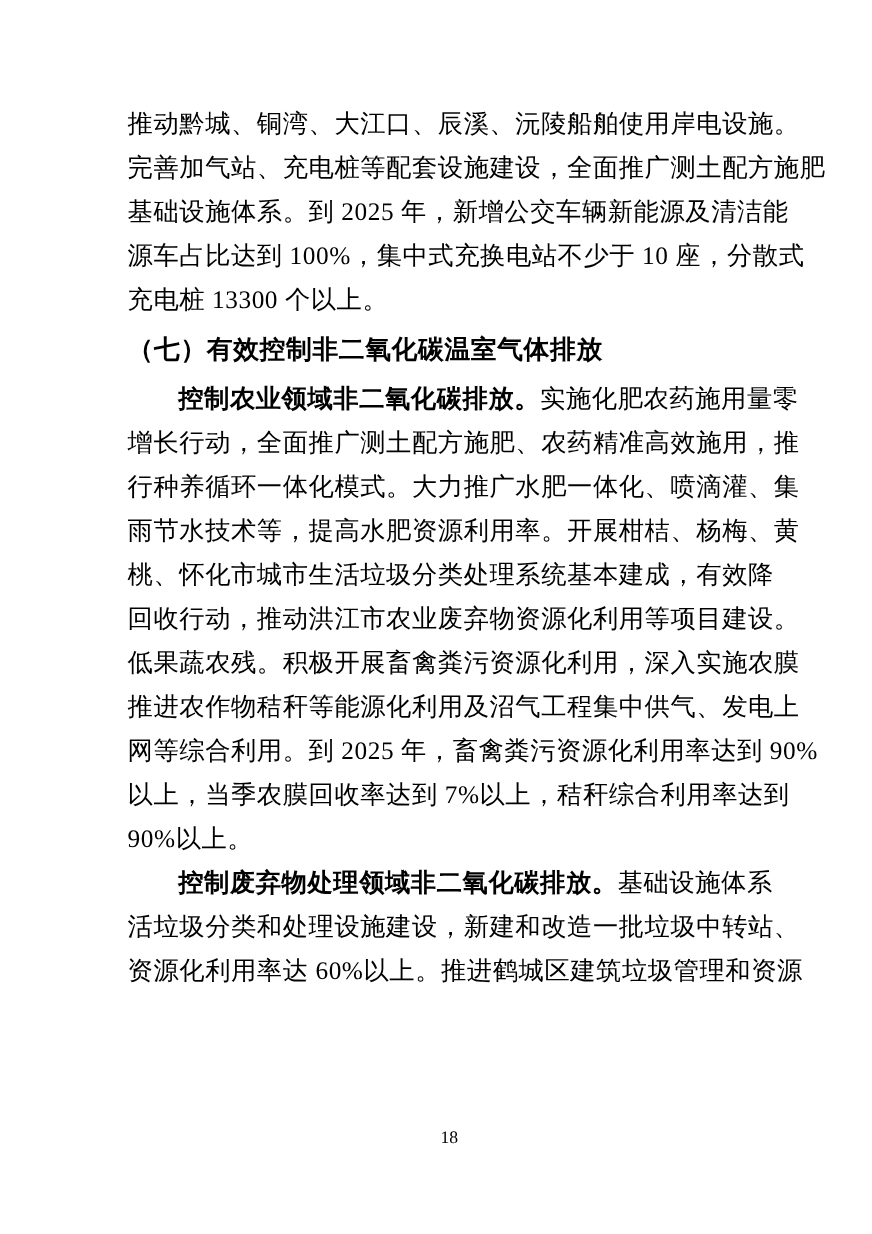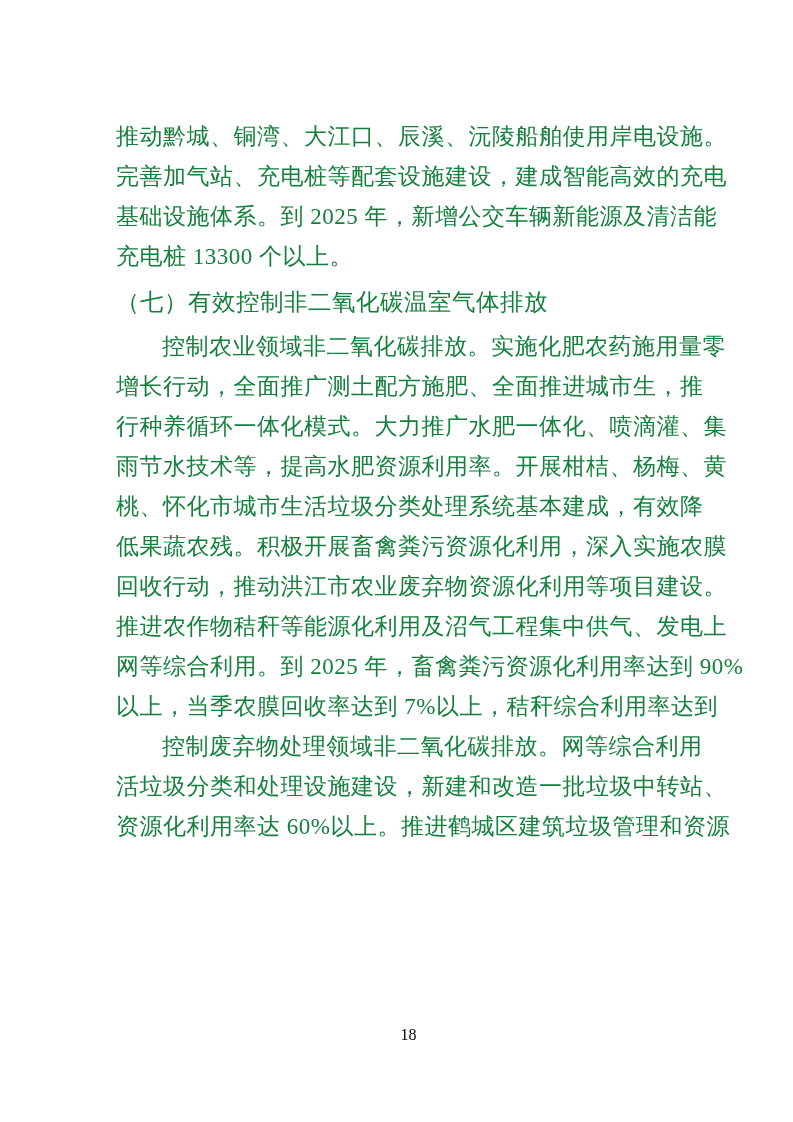--- a/index.html
+++ b/index.html
@@ -13,46 +13,46 @@
     position: relative;
     width: 793px;
     height: 1122px;
     background: #ffffff;
     overflow: hidden;
     color: #000000;
   }
   .content {
     position: absolute;
     left: 116px;
-    top: 117px;
+    top: 93px;
     width: 561px;
     font-size: 23px;
     line-height: 40px;
-    color: #15803d;
+    color: #000000;
   }
   .line {
     text-align: justify;
     text-align-last: justify;
     text-justify: inter-character;
     white-space: nowrap;
     letter-spacing: 0.5px;
   }
   .line.short {
     text-align: right;
     text-align-last: left;
   }
   .line.indent {
     padding-left: 46px;
   }
   .lead {
-    font-weight: normal;
+    font-weight: bold;
     letter-spacing: 0.5px;
   }
   .section-heading {
-    font-weight: normal;
+    font-weight: bold;
     font-size: 23.5px;
     line-height: 40px;
     margin-top: 5px;
     margin-bottom: 5px;
     text-align: left;
     text-align-last: left;
     letter-spacing: 0.5px;
     white-space: nowrap;
   }
   .page-number {
@@ -67,42 +67,44 @@
   }
 </style>
 </head>
 <body>
 
 <div class="page">
   <div class="content">
 
     <div>
       <div class="line">推动黔城、铜湾、大江口、辰溪、沅陵船舶使用岸电设施。</div>
-      <div class="line">完善加气站、充电桩等配套设施建设，建成智能高效的充电</div>
+      <div class="line">完善加气站、充电桩等配套设施建设，全面推广测土配方施肥</div>
       <div class="line">基础设施体系。到 2025 年，新增公交车辆新能源及清洁能</div>
+      <div class="line">源车占比达到 100%，集中式充换电站不少于 10 座，分散式</div>
       <div class="line short">充电桩 13300 个以上。</div>
     </div>
 
     <div class="section-heading">（七）有效控制非二氧化碳温室气体排放</div>
 
     <div>
       <div class="line indent"><span class="lead">控制农业领域非二氧化碳排放。</span><span>实施化肥农药施用量零</span></div>
-      <div class="line">增长行动，全面推广测土配方施肥、全面推进城市生，推</div>
+      <div class="line">增长行动，全面推广测土配方施肥、农药精准高效施用，推</div>
       <div class="line">行种养循环一体化模式。大力推广水肥一体化、喷滴灌、集</div>
       <div class="line">雨节水技术等，提高水肥资源利用率。开展柑桔、杨梅、黄</div>
       <div class="line">桃、怀化市城市生活垃圾分类处理系统基本建成，有效降</div>
+      <div class="line">回收行动，推动洪江市农业废弃物资源化利用等项目建设。</div>
       <div class="line">低果蔬农残。积极开展畜禽粪污资源化利用，深入实施农膜</div>
-      <div class="line">回收行动，推动洪江市农业废弃物资源化利用等项目建设。</div>
       <div class="line">推进农作物秸秆等能源化利用及沼气工程集中供气、发电上</div>
       <div class="line">网等综合利用。到 2025 年，畜禽粪污资源化利用率达到 90%</div>
       <div class="line">以上，当季农膜回收率达到 7%以上，秸秆综合利用率达到</div>
+      <div class="line short">90%以上。</div>
     </div>
 
     <div>
-      <div class="line indent"><span class="lead">控制废弃物处理领域非二氧化碳排放。</span><span>网等综合利用</span></div>
+      <div class="line indent"><span class="lead">控制废弃物处理领域非二氧化碳排放。</span><span>基础设施体系</span></div>
       <div class="line">活垃圾分类和处理设施建设，新建和改造一批垃圾中转站、</div>
       <div class="line">资源化利用率达 60%以上。推进鹤城区建筑垃圾管理和资源</div>
     </div>
 
   </div>
 
   <div class="page-number">18</div>
 </div>
 
 </body></html>

